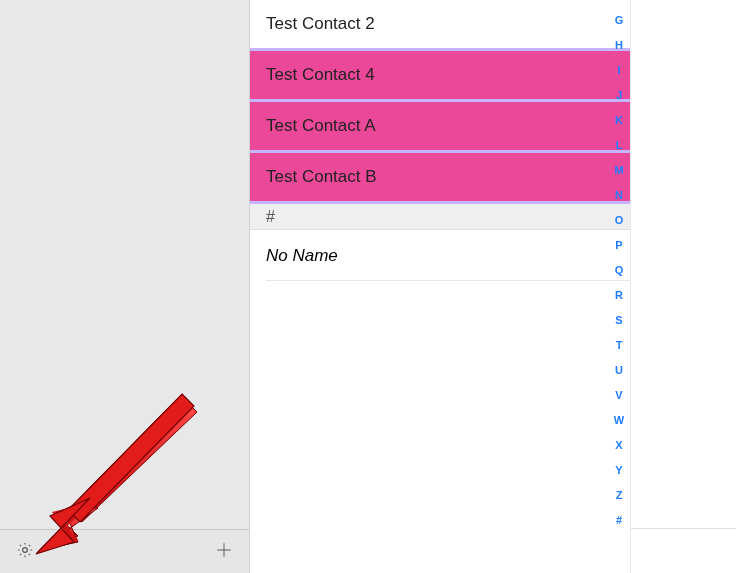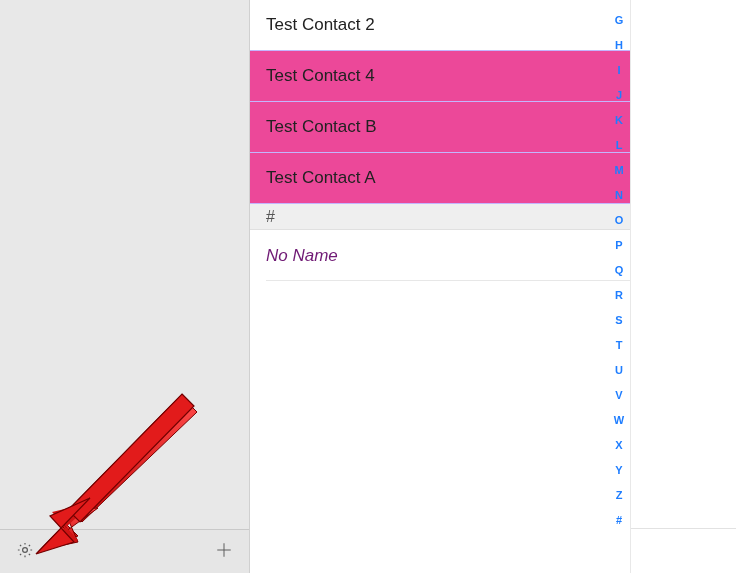--- a/index.html
+++ b/index.html
@@ -62,42 +62,42 @@
     .contact-list {
       flex: 1;
       display: flex;
       flex-direction: column;
     }
     .contact-row {
       height: 51px;
       display: flex;
       align-items: center;
       padding-left: 16px;
-      border-bottom: 1px solid #c4b5fd;
+      border-bottom: 3px solid #c4b5fd;
       font-size: 17px;
       color: #222;
       cursor: pointer;
     }
     .contact-row.selected {
       background: #ec4899;
     }
     .section-header {
       height: 26px;
       background: #efefef;
       border-bottom: 1px solid #e0e0e0;
       display: flex;
       align-items: center;
       padding-left: 16px;
       font-size: 16px;
       color: #555;
       font-weight: 500;
     }
     .contact-row.italic {
       font-style: italic;
-      color: #701a75;
+      color: #000000;
     }
     .contact-row.noborder-with-inset {
       border-bottom: none;
       position: relative;
     }
     .contact-row.noborder-with-inset::after {
       content: "";
       position: absolute;
       left: 16px;
       right: 0;
@@ -176,24 +176,24 @@
 
   <div class="middle">
     <div class="contact-list">
       <div class="contact-row">
         <span>Test Contact 2</span>
       </div>
       <div class="contact-row selected">
         <span>Test Contact 4</span>
       </div>
       <div class="contact-row selected">
+        <span>Test Contact A</span>
+      </div>
+      <div class="contact-row selected">
         <span>Test Contact B</span>
-      </div>
-      <div class="contact-row selected">
-        <span>Test Contact A</span>
       </div>
       <div class="section-header">
         <span>#</span>
       </div>
       <div class="contact-row italic noborder-with-inset">
         <span>No Name</span>
       </div>
     </div>
 
     <div class="index-strip">

